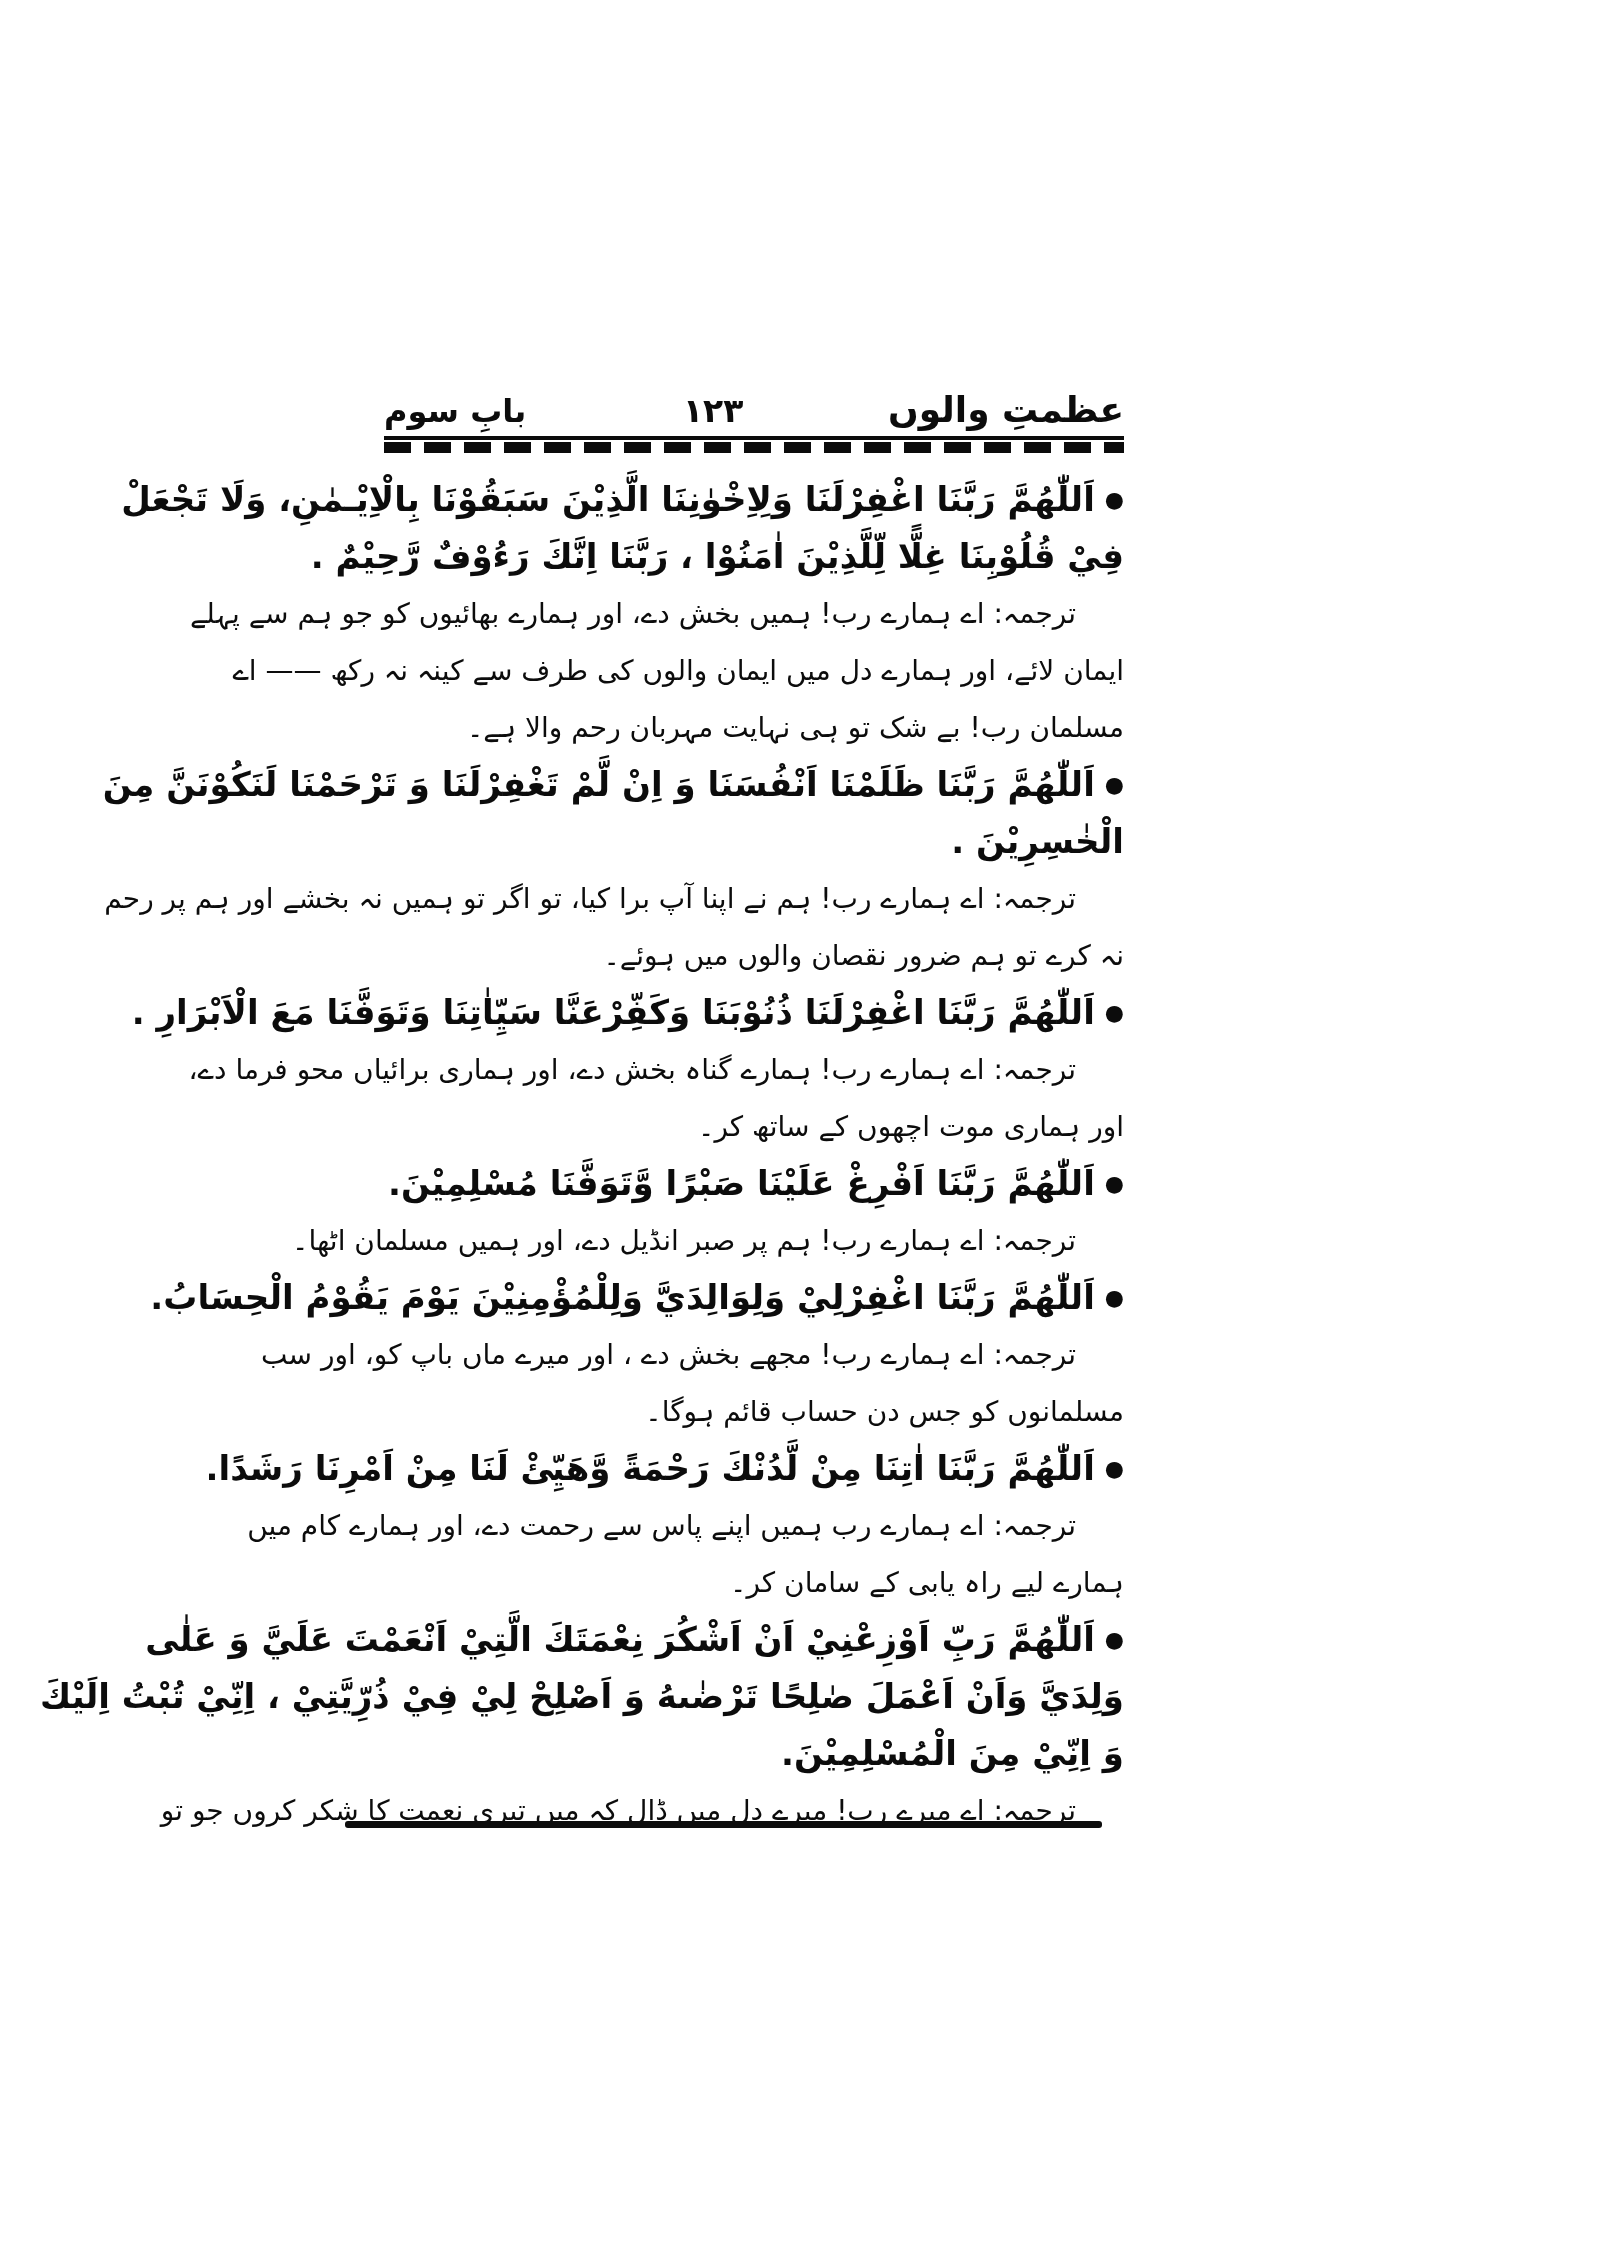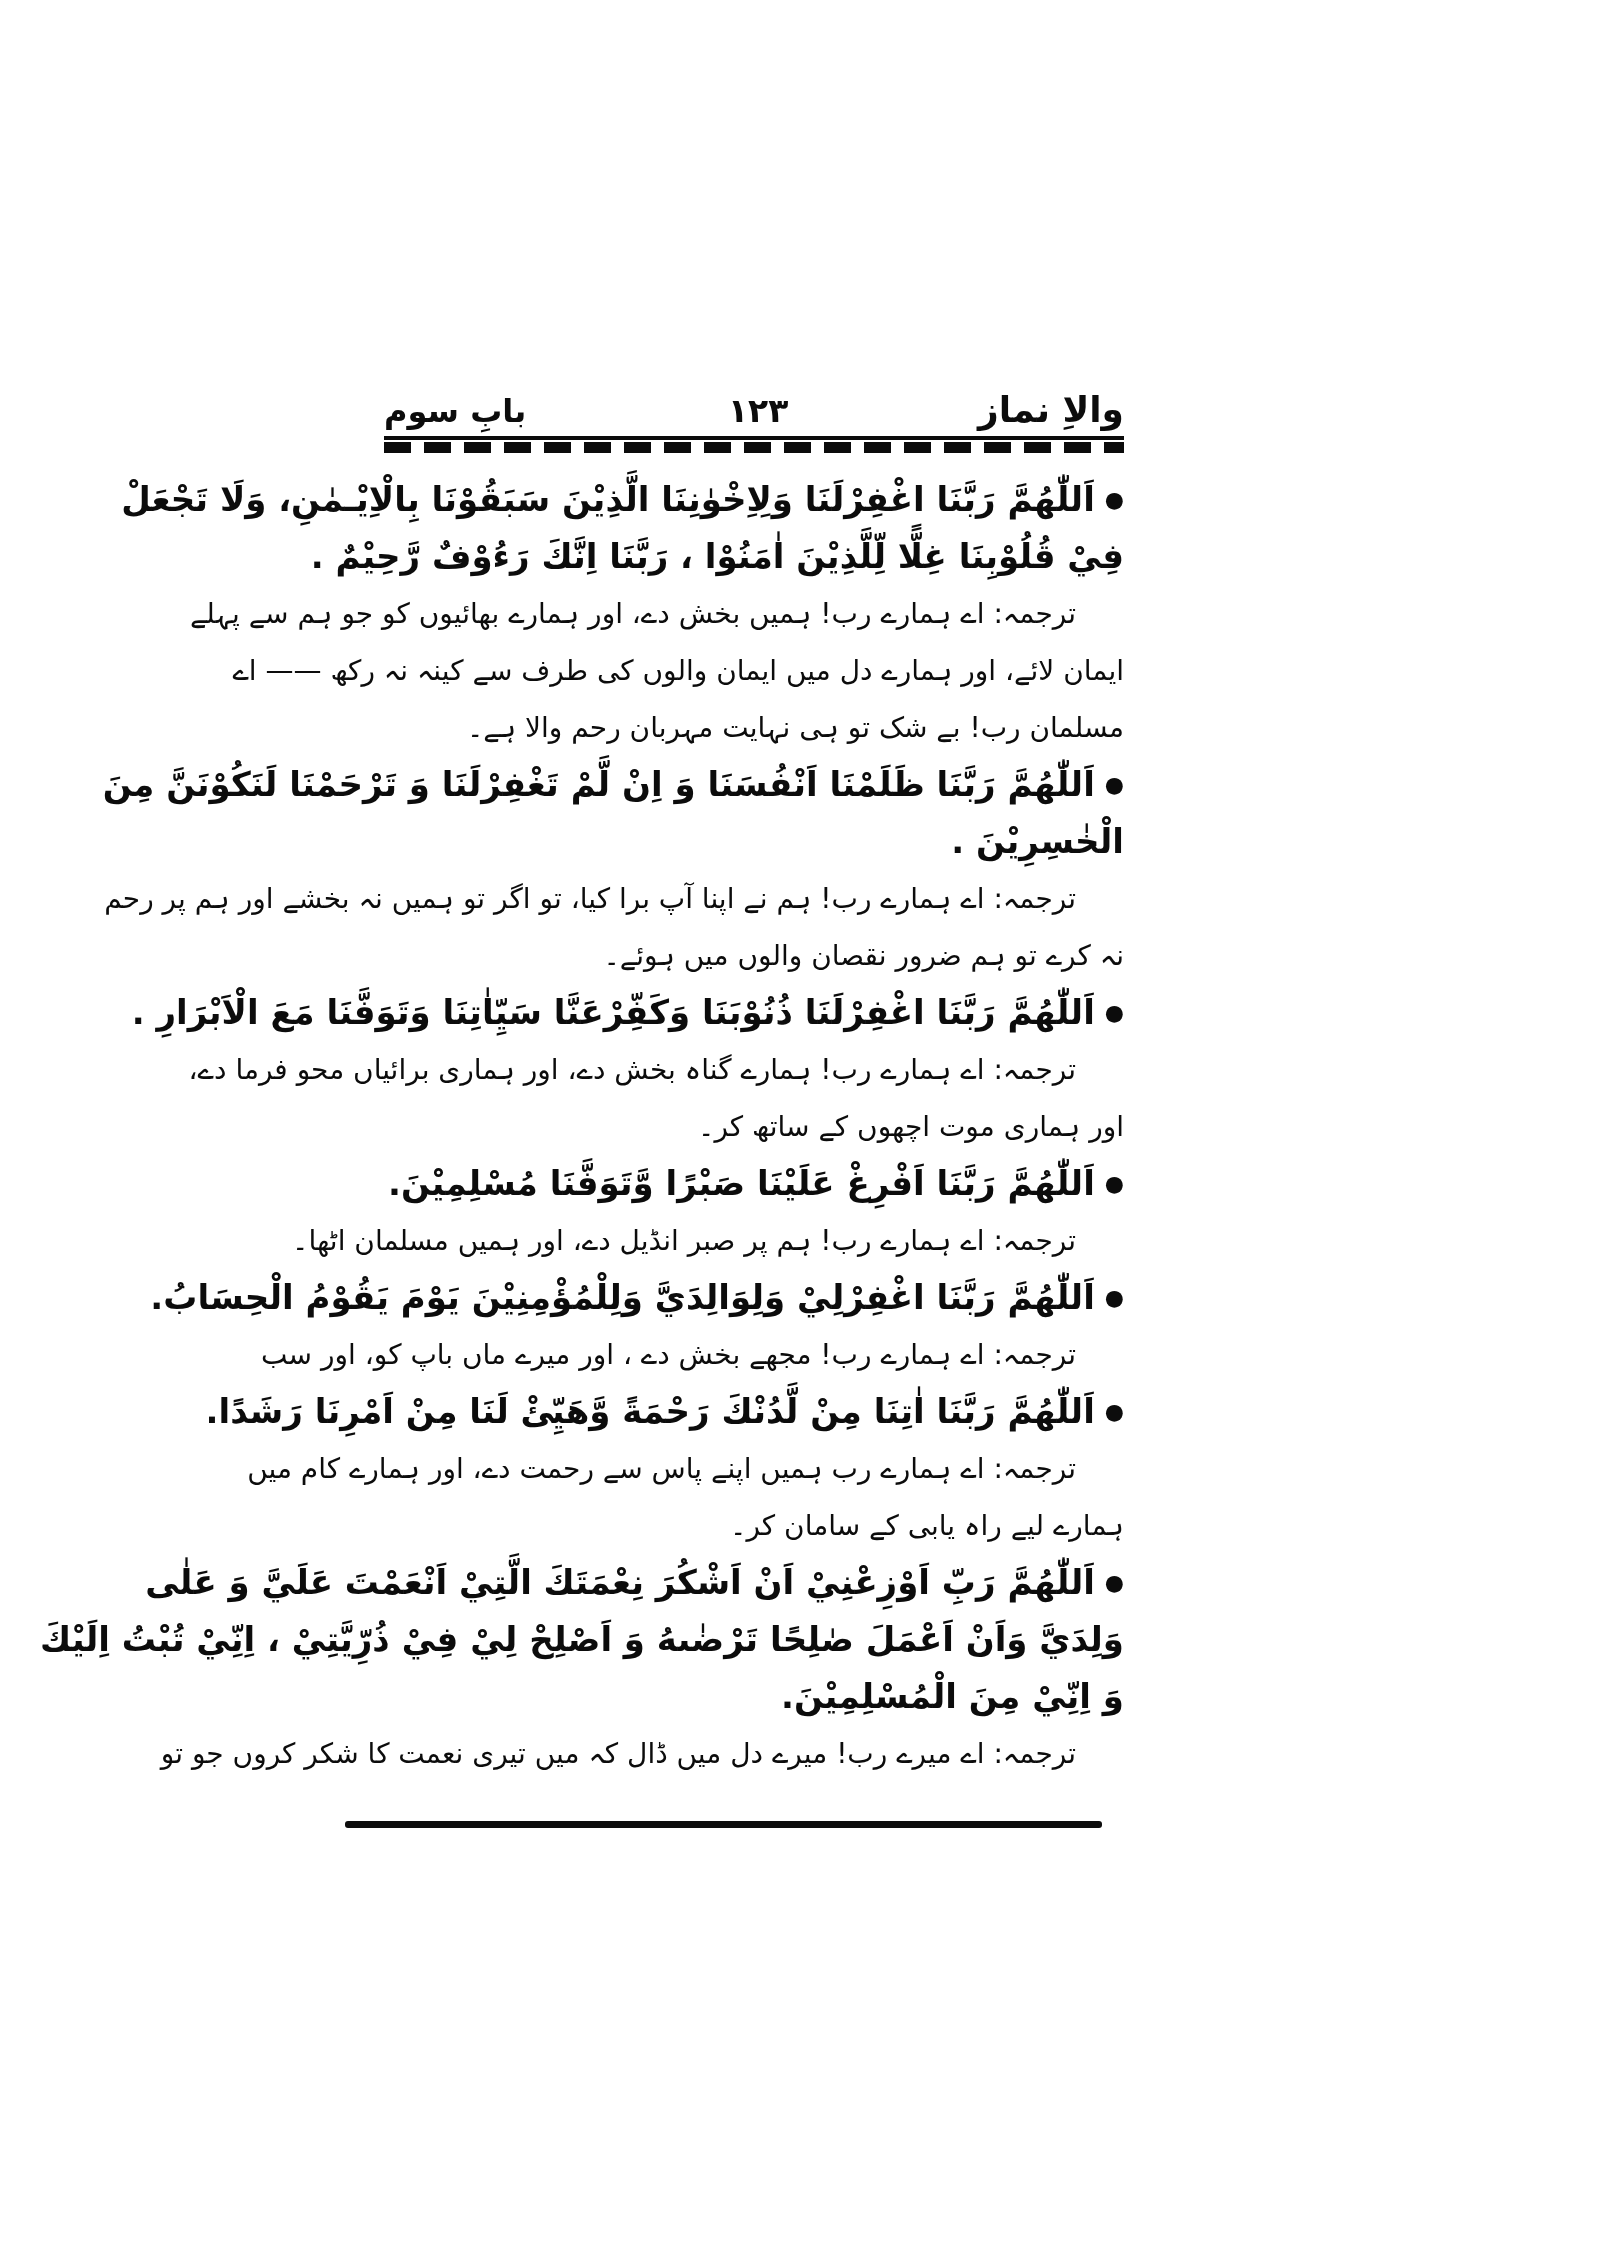--- a/index.html
+++ b/index.html
@@ -95,21 +95,21 @@
     border-radius: 3px;
   }
 </style>
 </head>
 <body>
 
 <div class="page">
   <div class="content">
 
     <div class="header-row">
-      <span class="book-title">والاِ نماز</span>
+      <span class="book-title">عظمتِ والوں</span>
       <span class="page-number">۱۲۳</span>
       <span class="chapter-title">بابِ سوم</span>
     </div>
 
     <div class="rule-striped">
       <div class="band"></div>
     </div>
 
     <div class="body-text">
         <div class="line arabic-line"><span class="bullet">●</span>اَللّٰهُمَّ رَبَّنَا اغْفِرْلَنَا وَلِاِخْوٰنِنَا الَّذِيْنَ سَبَقُوْنَا بِالْاِيْـمٰنِ، وَلَا تَجْعَلْ</div>
@@ -121,20 +121,21 @@
         <div class="line arabic-line">الْخٰسِرِيْنَ .</div>
         <div class="line urdu-line first">ترجمہ: اے ہمارے رب! ہم نے اپنا آپ برا کیا، تو اگر تو ہمیں نہ بخشے اور ہم پر رحم</div>
         <div class="line urdu-line">نہ کرے تو ہم ضرور نقصان والوں میں ہوئے۔</div>
         <div class="line arabic-line"><span class="bullet">●</span>اَللّٰهُمَّ رَبَّنَا اغْفِرْلَنَا ذُنُوْبَنَا وَكَفِّرْعَنَّا سَيِّاٰتِنَا وَتَوَفَّنَا مَعَ الْاَبْرَارِ .</div>
         <div class="line urdu-line first">ترجمہ: اے ہمارے رب! ہمارے گناہ بخش دے، اور ہماری برائیاں محو فرما دے،</div>
         <div class="line urdu-line">اور ہماری موت اچھوں کے ساتھ کر۔</div>
         <div class="line arabic-line"><span class="bullet">●</span>اَللّٰهُمَّ رَبَّنَا اَفْرِغْ عَلَيْنَا صَبْرًا وَّتَوَفَّنَا مُسْلِمِيْنَ.</div>
         <div class="line urdu-line first">ترجمہ: اے ہمارے رب! ہم پر صبر انڈیل دے، اور ہمیں مسلمان اٹھا۔</div>
         <div class="line arabic-line"><span class="bullet">●</span>اَللّٰهُمَّ رَبَّنَا اغْفِرْلِيْ وَلِوَالِدَيَّ وَلِلْمُؤْمِنِيْنَ يَوْمَ يَقُوْمُ الْحِسَابُ.</div>
         <div class="line urdu-line first">ترجمہ: اے ہمارے رب! مجھے بخش دے ، اور میرے ماں باپ کو، اور سب</div>
+        <div class="line urdu-line">مسلمانوں کو جس دن حساب قائم ہوگا۔</div>
         <div class="line arabic-line"><span class="bullet">●</span>اَللّٰهُمَّ رَبَّنَا  اٰتِنَا مِنْ لَّدُنْكَ رَحْمَةً وَّهَيِّئْ لَنَا مِنْ اَمْرِنَا رَشَدًا.</div>
         <div class="line urdu-line first">ترجمہ: اے ہمارے رب ہمیں اپنے پاس سے رحمت دے، اور ہمارے کام میں</div>
         <div class="line urdu-line">ہمارے لیے راہ یابی کے سامان کر۔</div>
         <div class="line arabic-line"><span class="bullet">●</span>اَللّٰهُمَّ رَبِّ اَوْزِعْنِيْ اَنْ اَشْكُرَ نِعْمَتَكَ الَّتِيْ اَنْعَمْتَ عَلَيَّ وَ عَلٰى</div>
         <div class="line arabic-line">وَلِدَيَّ وَاَنْ اَعْمَلَ صٰلِحًا تَرْضٰىهُ وَ اَصْلِحْ لِيْ فِيْ ذُرِّيَّتِيْ ، اِنِّيْ تُبْتُ اِلَيْكَ</div>
         <div class="line arabic-line">وَ اِنِّيْ مِنَ الْمُسْلِمِيْنَ.</div>
         <div class="line urdu-line first">ترجمہ: اے میرے رب! میرے دل میں ڈال کہ میں تیری نعمت کا شکر کروں جو تو</div>
       </div>
 
   </div>

